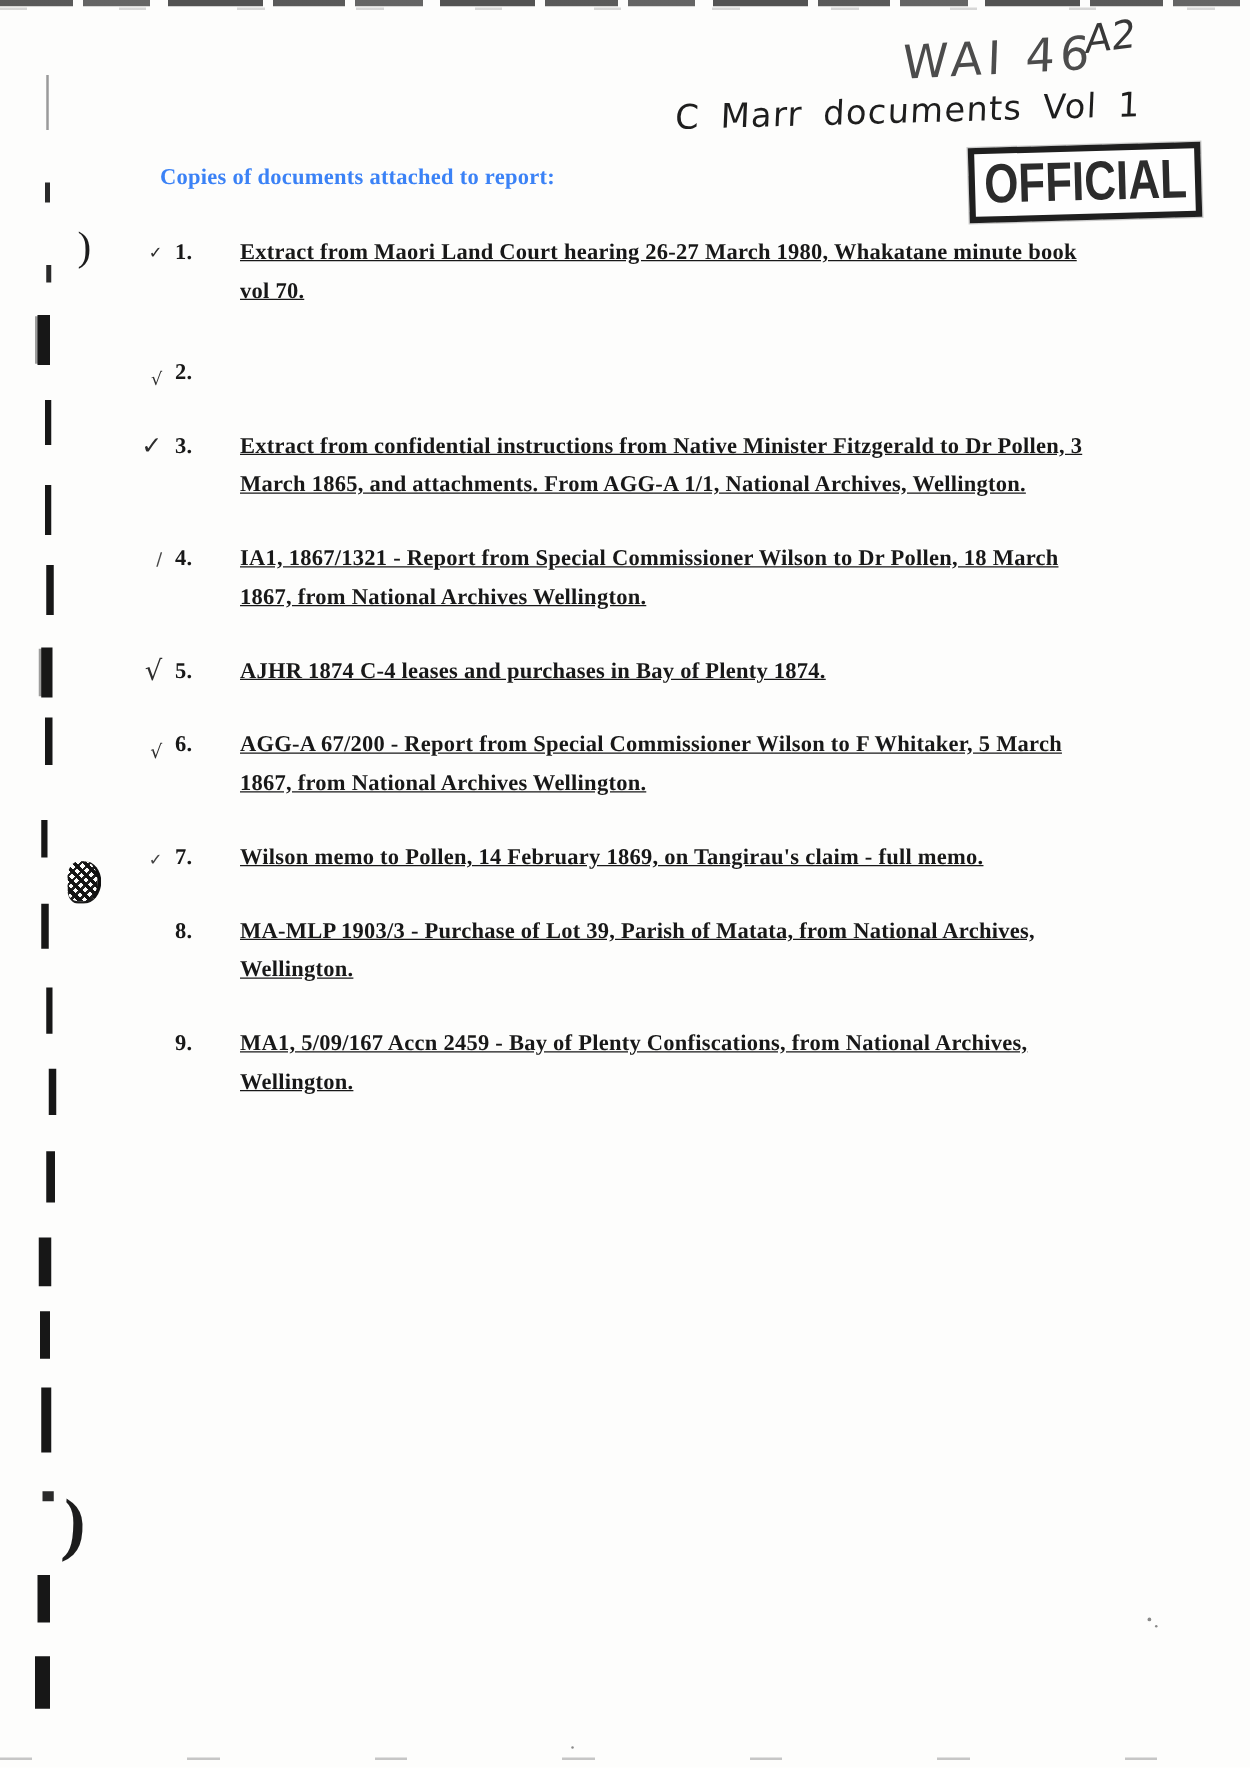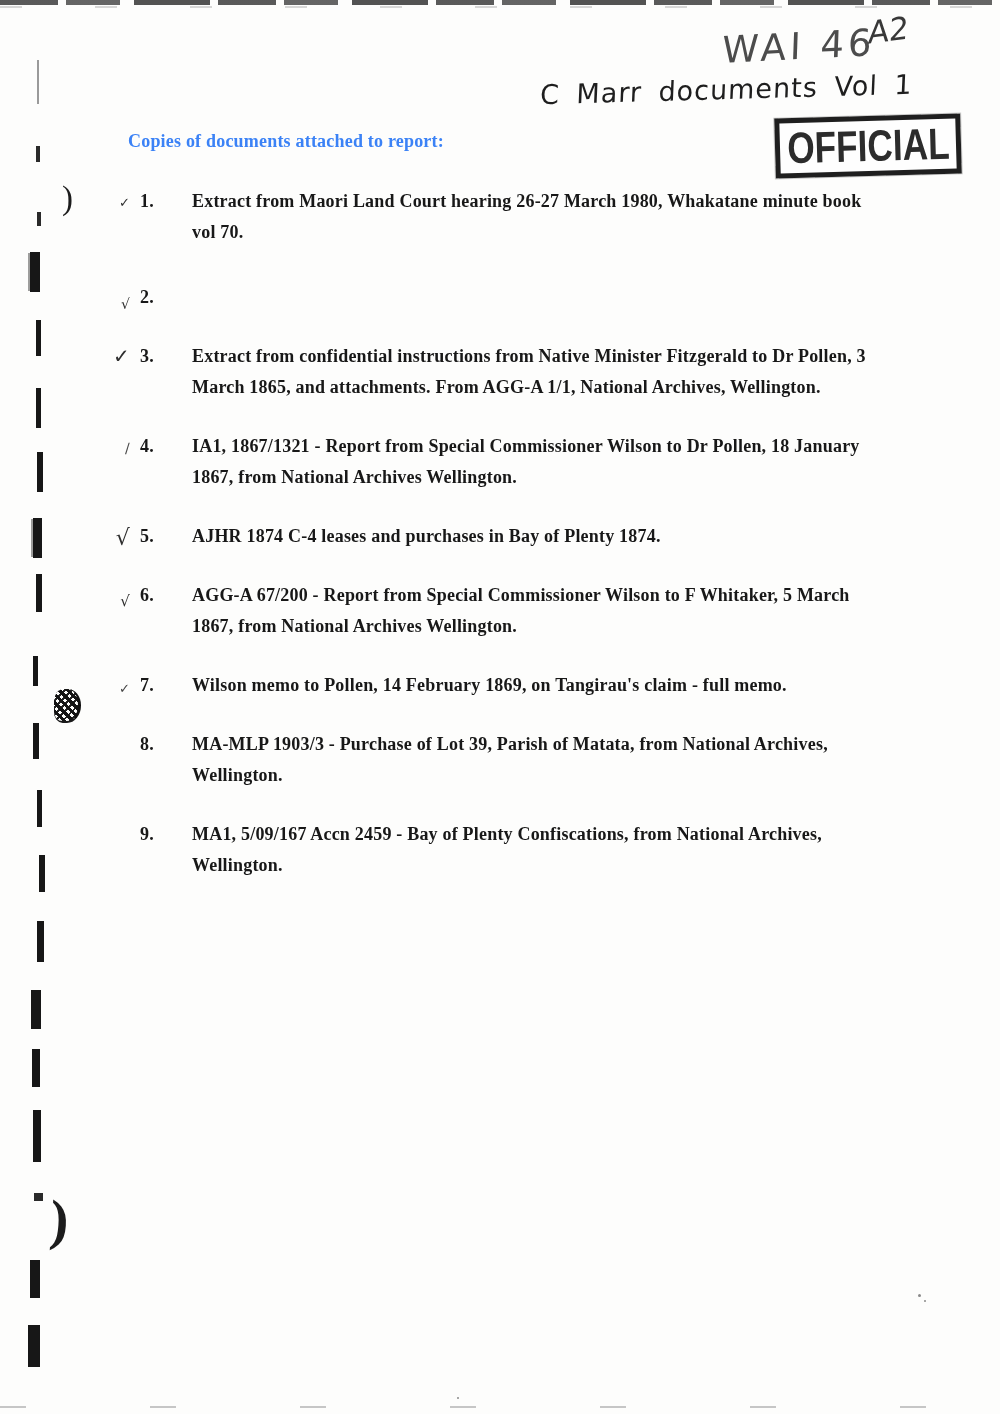--- a/index.html
+++ b/index.html
@@ -94,21 +94,21 @@
     font-size:18px;font-weight:bold;color:#181818;
     line-height:31px;letter-spacing:.2px;
   }
   .doc-item:first-child{margin-bottom:34px;}
   .check{
     flex:0 0 22px;text-align:right;
     font-family:"DejaVu Sans", sans-serif;
     font-weight:normal;color:#2e2e2e;
   }
   .num{flex:0 0 62px;padding-left:10px;box-sizing:border-box;}
-  .text{width:690px;}
+  .text{width:690px;text-decoration:underline;}
 
   .doc-item:nth-child(1) .check{font-size:13px;transform:translateY(1px);}
   .doc-item:nth-child(2) .check{font-size:14px;transform:translateY(7px);}
   .doc-item:nth-child(3) .check{font-size:20px;transform:translateY(0px);}
   .doc-item:nth-child(4) .check{font-size:14px;transform:translateY(2px);color:#4a4a4a;}
   .doc-item:nth-child(5) .check{font-size:22px;transform:translateY(1px);}
   .doc-item:nth-child(6) .check{font-size:15px;transform:translateY(6px);}
   .doc-item:nth-child(7) .check{font-size:13px;transform:translateY(3px);color:#444;}
 
   
@@ -167,21 +167,21 @@
 
   <li class="doc-item">
     <span class="check">✓</span>
     <span class="num">3.</span>
     <span class="text">Extract from confidential instructions from Native Minister Fitzgerald to Dr Pollen, 3 March 1865, and attachments. From AGG-A 1/1, National Archives, Wellington.</span>
   </li>
 
   <li class="doc-item">
     <span class="check">∕</span>
     <span class="num">4.</span>
-    <span class="text">IA1, 1867/1321 - Report from Special Commissioner Wilson to Dr Pollen, 18 January 1867, from National Archives Wellington.</span>
+    <span class="text">IA1, 1867/1321 - Report from Special Commissioner Wilson to Dr Pollen, 18 March 1867, from National Archives Wellington.</span>
   </li>
 
   <li class="doc-item">
     <span class="check">√</span>
     <span class="num">5.</span>
     <span class="text">AJHR 1874 C-4 leases and purchases in Bay of Plenty 1874.</span>
   </li>
 
   <li class="doc-item">
     <span class="check">√</span>

